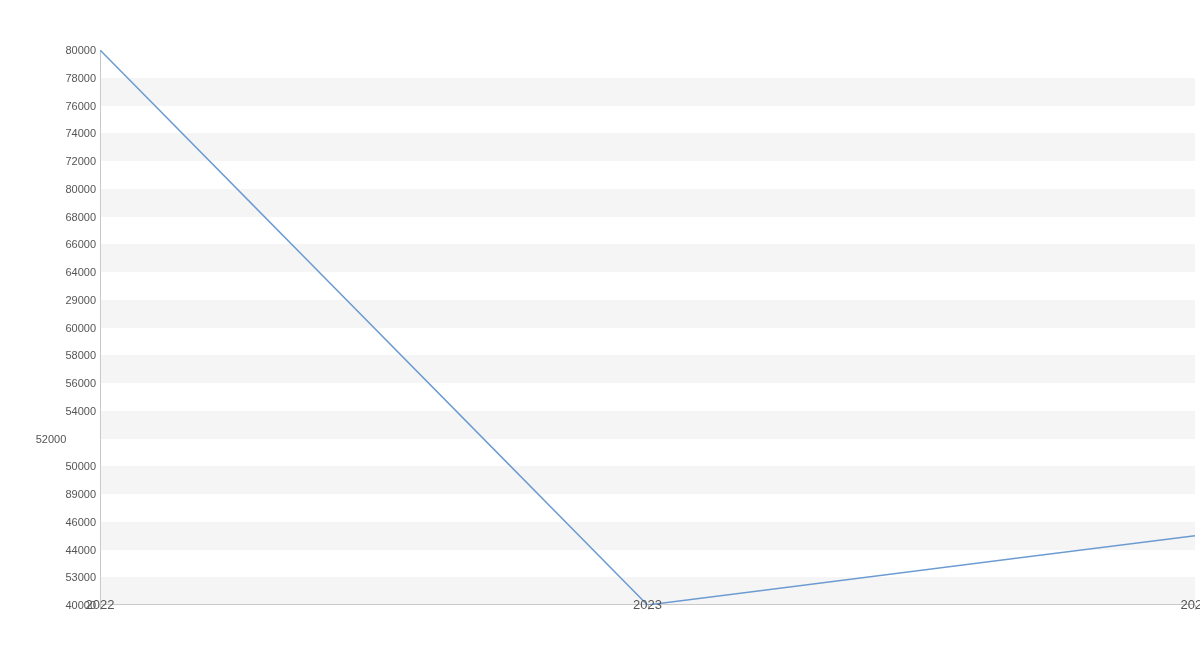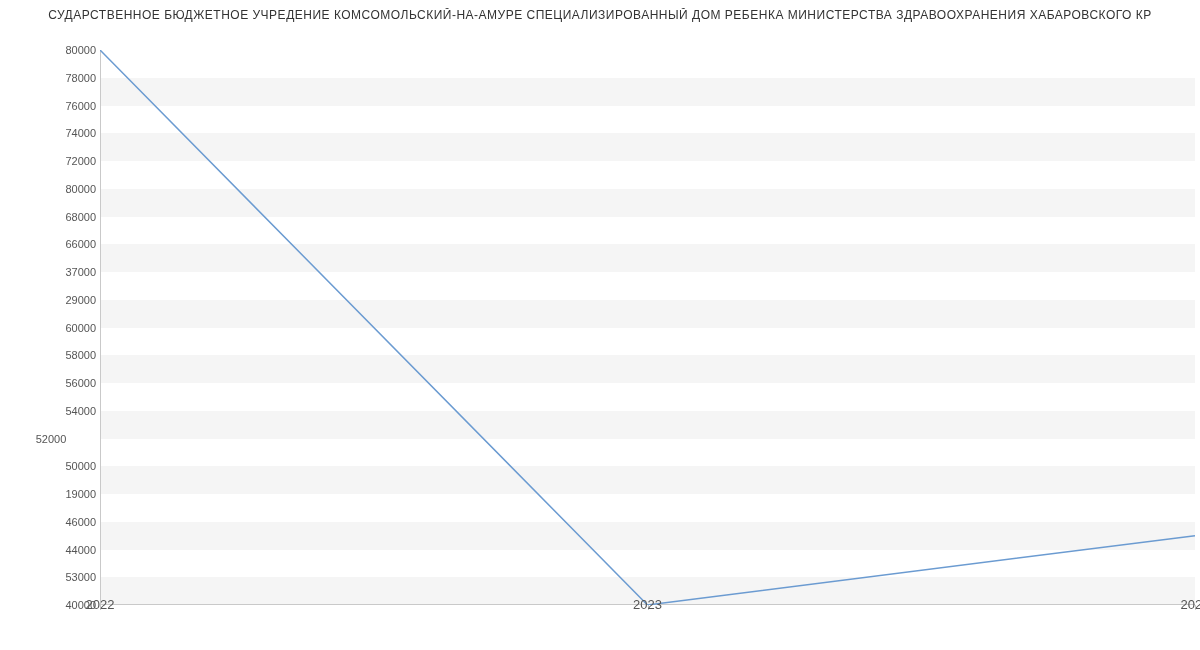--- a/index.html
+++ b/index.html
@@ -91,21 +91,20 @@
     width: 1px;
     height: 5px;
     background: #c9c9c9;
     bottom: -5px;
   }
 </style>
 </head>
 <body>
 
 <div class="chart-wrap">
-  <div class="title">СУДАРСТВЕННОЕ БЮДЖЕТНОЕ УЧРЕДЕНИЕ  КОМСОМОЛЬСКИЙ-НА-АМУРЕ СПЕЦИАЛИЗИРОВАННЫЙ ДОМ РЕБЕНКА МИНИСТЕРСТВА ЗДРАВООХРАНЕНИЯ ХАБАРОВСКОГО КР</div>
 
   <div class="plot">
     <div id="bands">
         <div class="band" style="top: 527.25px; height: 27.75px; background: rgb(245, 245, 245);"></div>
         <div class="band" style="top: 499.5px; height: 27.75px; background: rgb(255, 255, 255);"></div>
         <div class="band" style="top: 471.75px; height: 27.75px; background: rgb(245, 245, 245);"></div>
         <div class="band" style="top: 444px; height: 27.75px; background: rgb(255, 255, 255);"></div>
         <div class="band" style="top: 416.25px; height: 27.75px; background: rgb(245, 245, 245);"></div>
         <div class="band" style="top: 388.5px; height: 27.75px; background: rgb(255, 255, 255);"></div>
         <div class="band" style="top: 360.75px; height: 27.75px; background: rgb(245, 245, 245);"></div>
@@ -133,29 +132,29 @@
         <div class="xtick-mark" style="left: 547.5px;"></div>
         <div class="xtick-mark" style="left: 1095px;"></div>
       </div>
   </div>
 
   <div id="ytick-container">
       <div class="ytick" style="top: 605px;">40000</div>
       <div class="ytick" style="top: 577.25px;">53000</div>
       <div class="ytick" style="top: 549.5px;">44000</div>
       <div class="ytick" style="top: 521.75px;">46000</div>
-      <div class="ytick" style="top: 494px;">19000</div>
+      <div class="ytick" style="top: 494px;">89000</div>
       <div class="ytick" style="top: 466.25px;">50000</div>
       <div class="ytick" style="top: 438.5px; text-align: center;">52000</div>
       <div class="ytick" style="top: 410.75px;">54000</div>
       <div class="ytick" style="top: 383px;">56000</div>
       <div class="ytick" style="top: 355.25px;">58000</div>
       <div class="ytick" style="top: 327.5px;">60000</div>
       <div class="ytick" style="top: 299.75px;">29000</div>
-      <div class="ytick" style="top: 272px;">37000</div>
+      <div class="ytick" style="top: 272px;">64000</div>
       <div class="ytick" style="top: 244.25px;">66000</div>
       <div class="ytick" style="top: 216.5px;">68000</div>
       <div class="ytick" style="top: 188.75px;">80000</div>
       <div class="ytick" style="top: 161px;">72000</div>
       <div class="ytick" style="top: 133.25px;">74000</div>
       <div class="ytick" style="top: 105.5px;">76000</div>
       <div class="ytick" style="top: 77.75px;">78000</div>
       <div class="ytick" style="top: 50px;">80000</div>
     </div>
   <div id="xtick-container">

